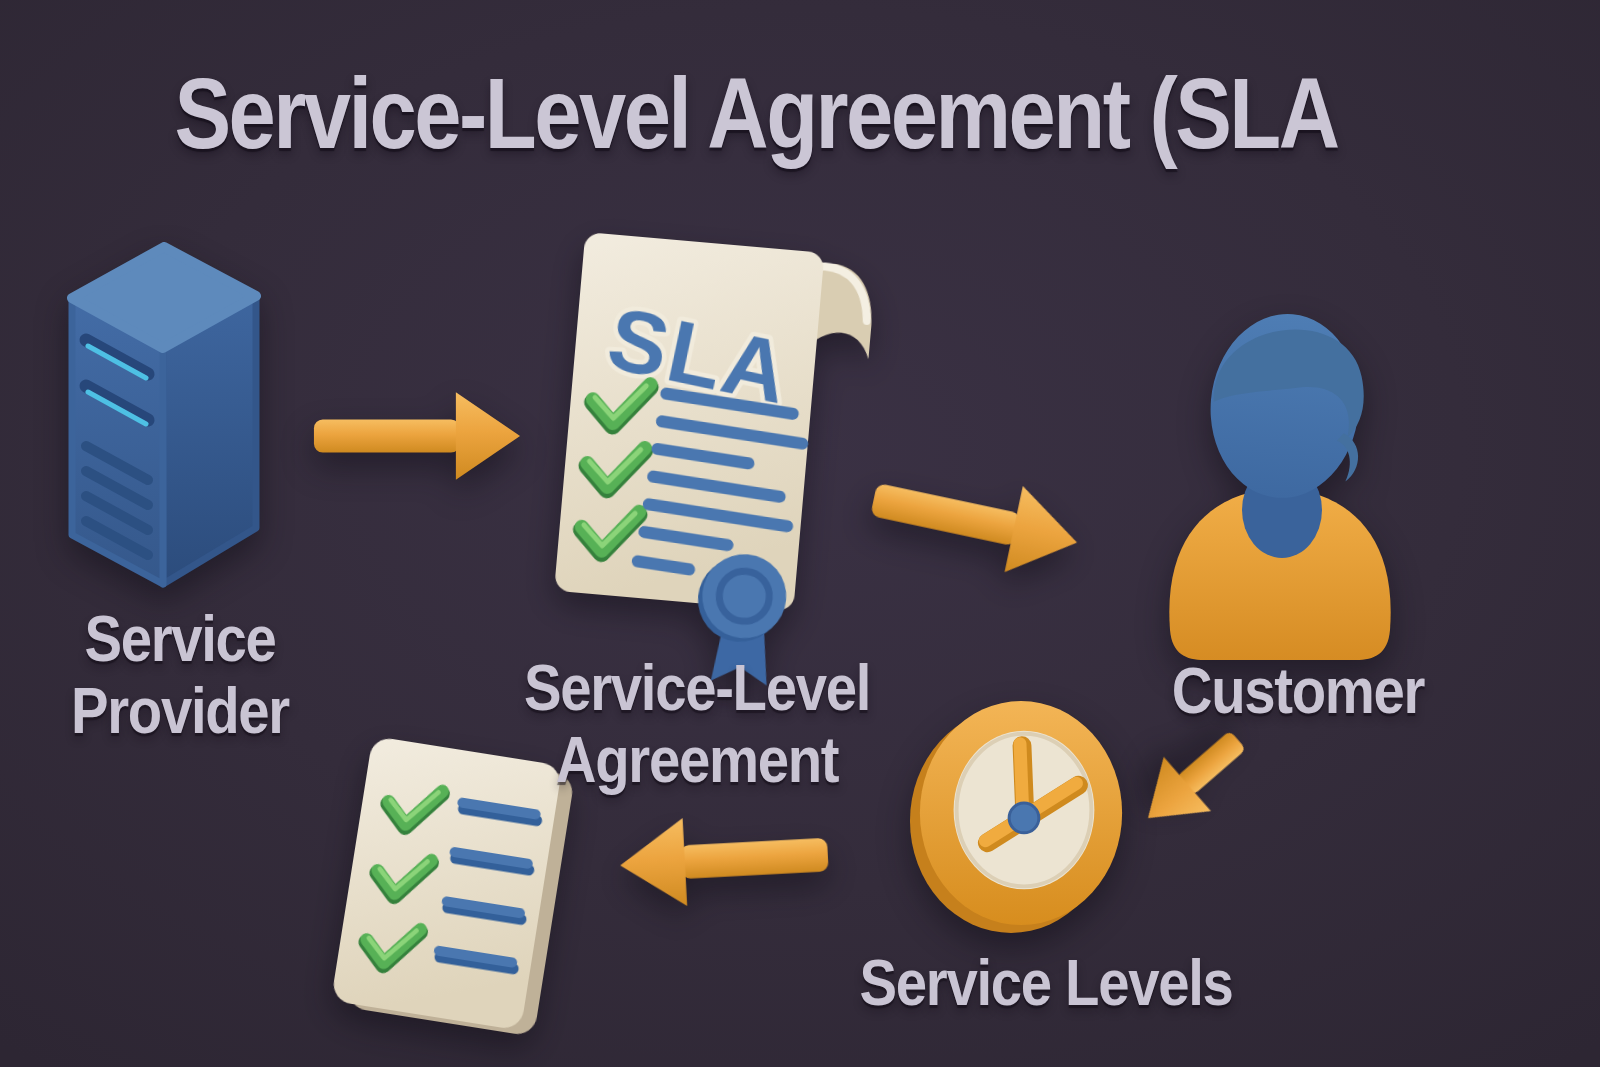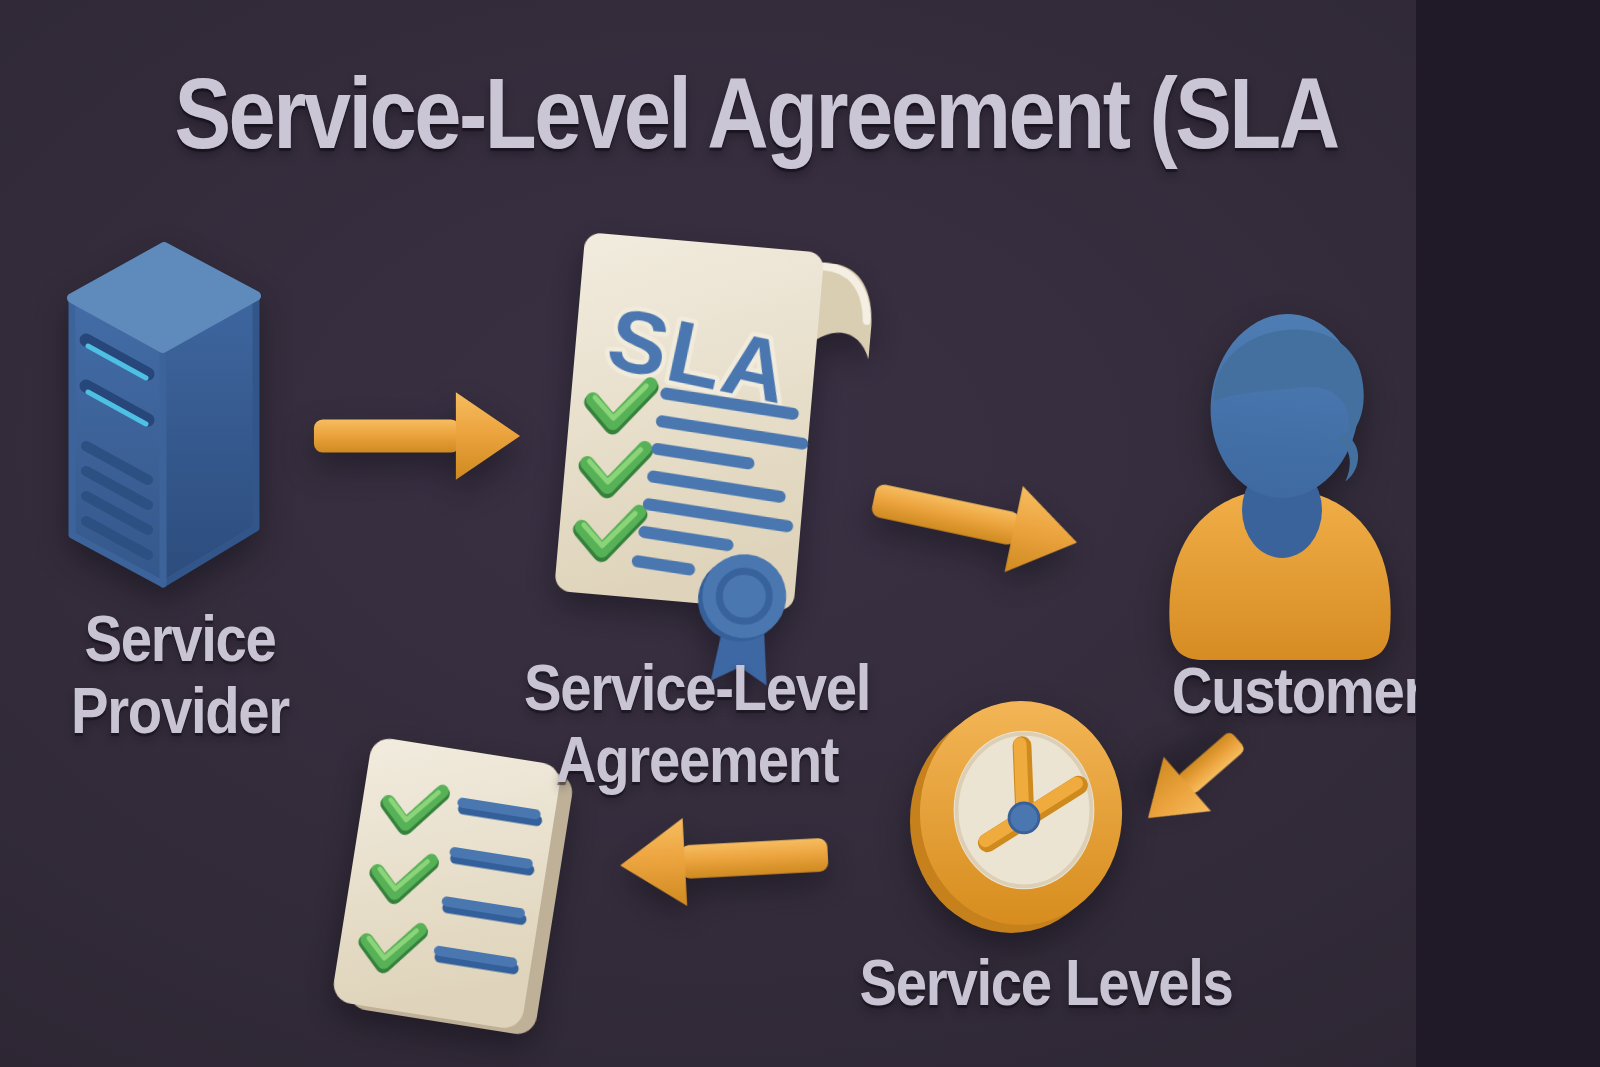--- a/index.html
+++ b/index.html
@@ -1,17 +1,17 @@
 <!DOCTYPE html>
 <html><head>
 <meta charset="utf-8">
 <style>
   html,body{margin:0;padding:0;background:#201a28;}
   .stage{
-    position:relative;width:1416px;height:1067px;overflow:hidden;
+    position:relative;width:1600px;height:1067px;overflow:hidden;
     background:radial-gradient(ellipse 1200px 800px at 50% 42%, #3a3144 0%, #342c3b 55%, #2d2633 100%);
     font-family:"Liberation Sans","DejaVu Sans",sans-serif;
   }
   .ttl{
     position:absolute;top:56px;left:756px;
     transform:translateX(-50%) scaleX(0.85);transform-origin:center top;
     font-size:100px;font-weight:bold;letter-spacing:-3px;white-space:nowrap;
     color:#cbc6d5;
     text-shadow:0 3px 1px rgba(15,10,20,.55), 0 6px 10px rgba(15,10,20,.35);
   }

